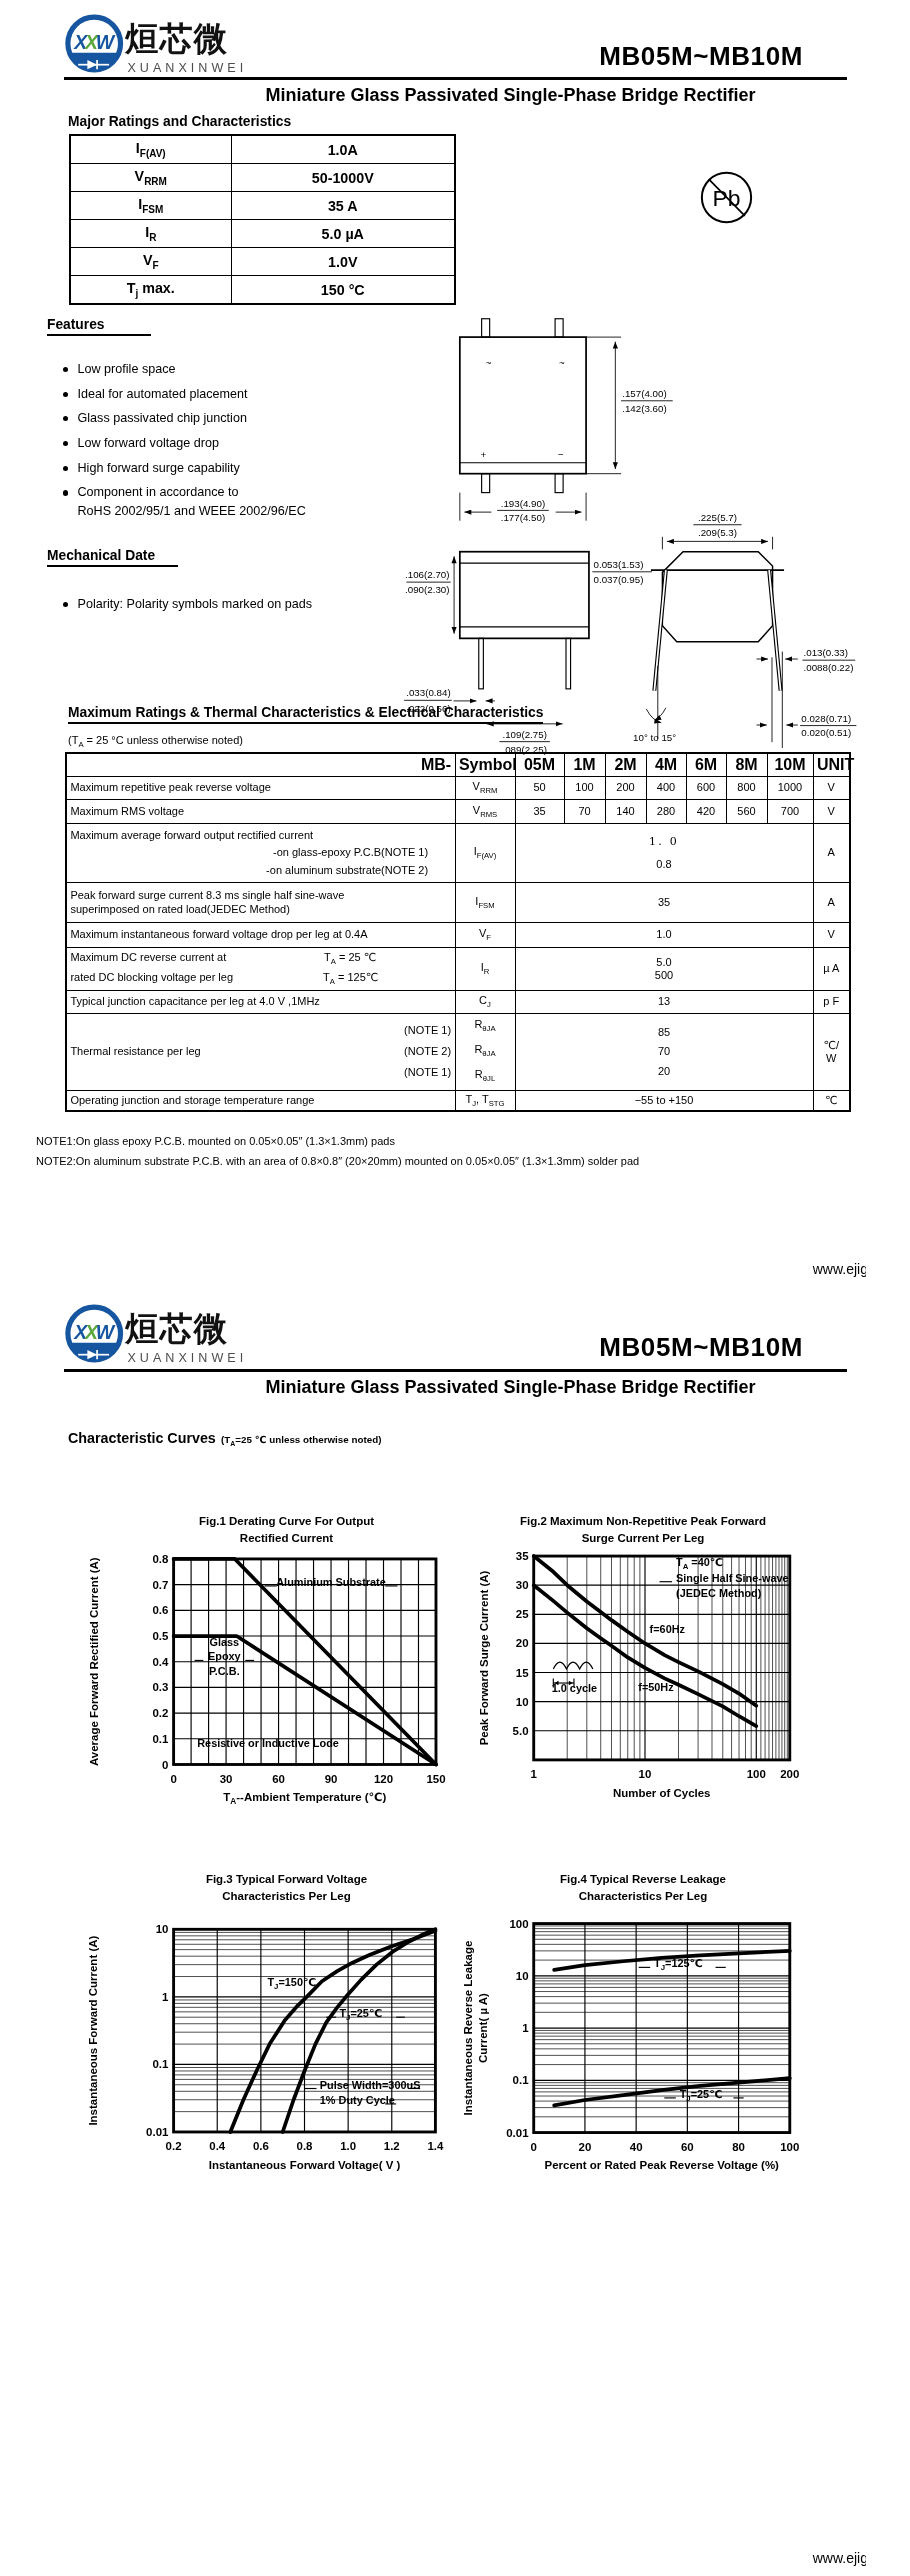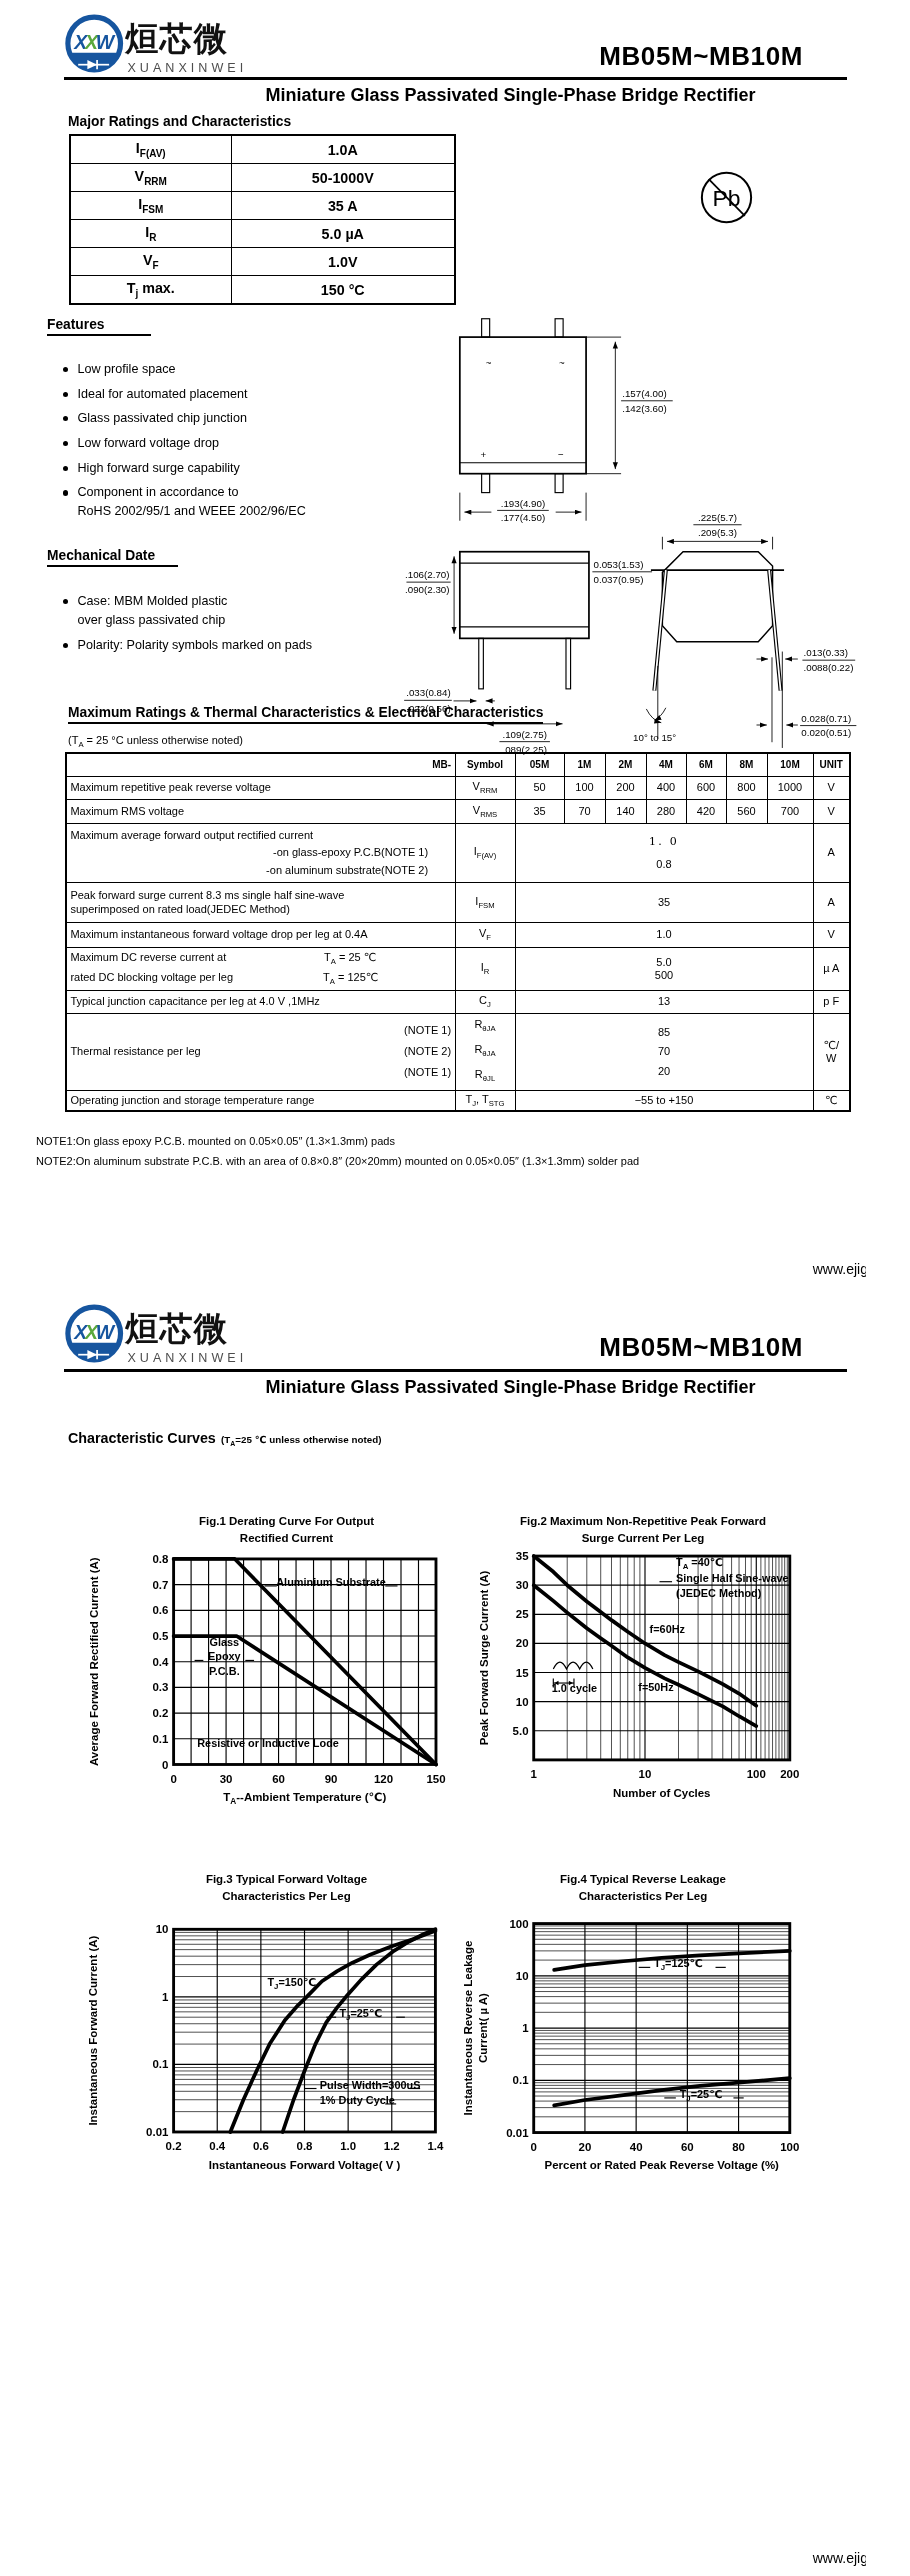--- a/index.html
+++ b/index.html
@@ -14,21 +14,21 @@
   .h2u{border-bottom:2.3px solid #000;padding-bottom:1.7px;}
   .cond{font-size:11px;}
   sub{font-size:70%;}
   
   table.rt{border-collapse:collapse;table-layout:fixed;width:384px;border:2.3px solid #000;}
   table.rt td{border:1.7px solid #000;text-align:center;font-size:14.3px;font-weight:bold;height:25px;}
   
   table.mt{border-collapse:collapse;table-layout:fixed;width:784px;border:2.3px solid #000;}
   table.mt td,table.mt th{border:1.1px solid #000;border-top-width:1.7px;border-bottom-width:1.7px;
     font-size:11px;font-weight:normal;padding:0 3.4px;text-align:center;vertical-align:middle;line-height:1.2;}
-  table.mt th{font-size:10px;font-weight:bold;}
+  table.mt th{font-size:16px;font-weight:bold;}
   table.mt td.p{text-align:left;}
   .rcol{text-align:right;}
   .flexrow{display:flex;justify-content:space-between;align-items:stretch;}
   .serifv{font-family:"DejaVu Serif",serif;letter-spacing:2.3px;}
   
   .feat li{list-style:none;margin:0 0 5.7px 0;font-size:12.6px;line-height:19px;position:relative;padding-left:19.5px;}
   .feat li:before{content:"";position:absolute;left:4.6px;top:6.9px;width:5.2px;height:5.2px;border-radius:50%;background:#000;}
   .feat{padding:0;margin:16px;}
   .notes{font-size:11px;line-height:20px;}
   .footer{font-size:14px;text-align:right;width:910px;}
@@ -100,21 +100,20 @@
     <li><span>Low profile space</span></li>
     <li><span>Ideal for automated placement</span></li>
     <li><span>Glass passivated chip junction</span></li>
     <li><span>Low forward voltage drop</span></li>
     <li><span>High forward surge capability</span></li>
     <li><span>Component in accordance to</span><br><span>RoHS 2002/95/1 and WEEE 2002/96/EC</span></li>
   </ul>
 
   <div class="abs h2 h2u" style="left:47px;top:548px;padding-right:23px">Mechanical Date</div>
   <ul class="feat abs" style="left:42px;top:576px;width:356px">
-    <li><span>Case: MBM Molded plastic</span><br><span>over glass passivated chip</span></li>
     <li style="margin-top:3.4px"><span>Polarity: Polarity symbols marked on pads</span></li>
   </ul>
 
   <svg class="abs" style="left:396px;top:313px" width="515" height="443" viewBox="0 0 897 772">
     <defs>
       <marker id="arr" markerWidth="10" markerHeight="8" refX="8" refY="3" orient="auto">
           <path d="M0,0L8,3L0,6z" fill="#000"></path>
         </marker>
       <marker id="arrS" markerWidth="10" markerHeight="8" refX="0" refY="3" orient="auto">
           <path d="M8,0L0,3L8,6z" fill="#000"></path>

